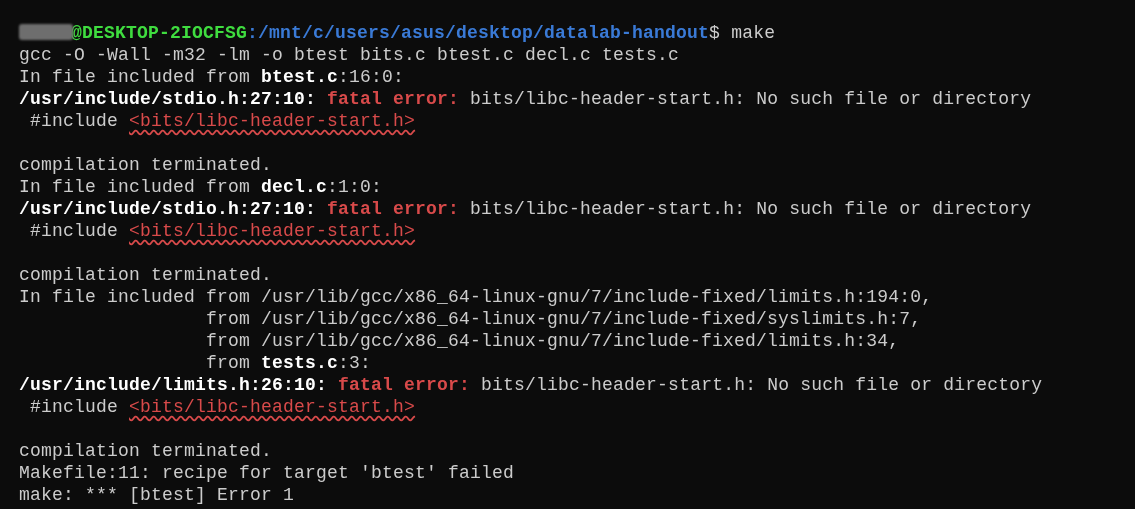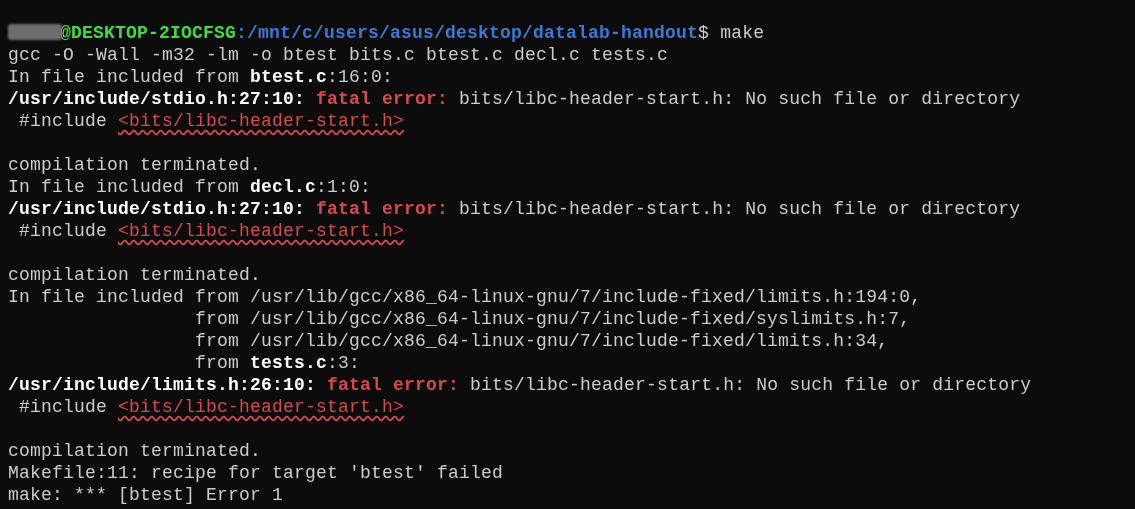--- a/index.html
+++ b/index.html
@@ -9,21 +9,21 @@
     width: 1135px;
     height: 509px;
     overflow: hidden;
   }
   .terminal {
     font-family: "Consolas", "Courier New", monospace;
     font-size: 18px;
     line-height: 22px;
     color: #cccccc;
     white-space: pre;
-    padding: 0 0 0 8px;
+    padding: 0 0 0 19px;
     letter-spacing: 0.2px;
   }
   .prompt-user { color: #3fdc3f; font-weight: bold; }
   .prompt-path { color: #3a7ad6; font-weight: bold; }
   .dollar { color: #cccccc; }
   .cmd { color: #cccccc; }
   .file-bold { color: #ffffff; font-weight: bold; }
   .location { color: #ffffff; font-weight: bold; }
   .fatal { color: #d84a4a; font-weight: bold; }
   .include-red {

